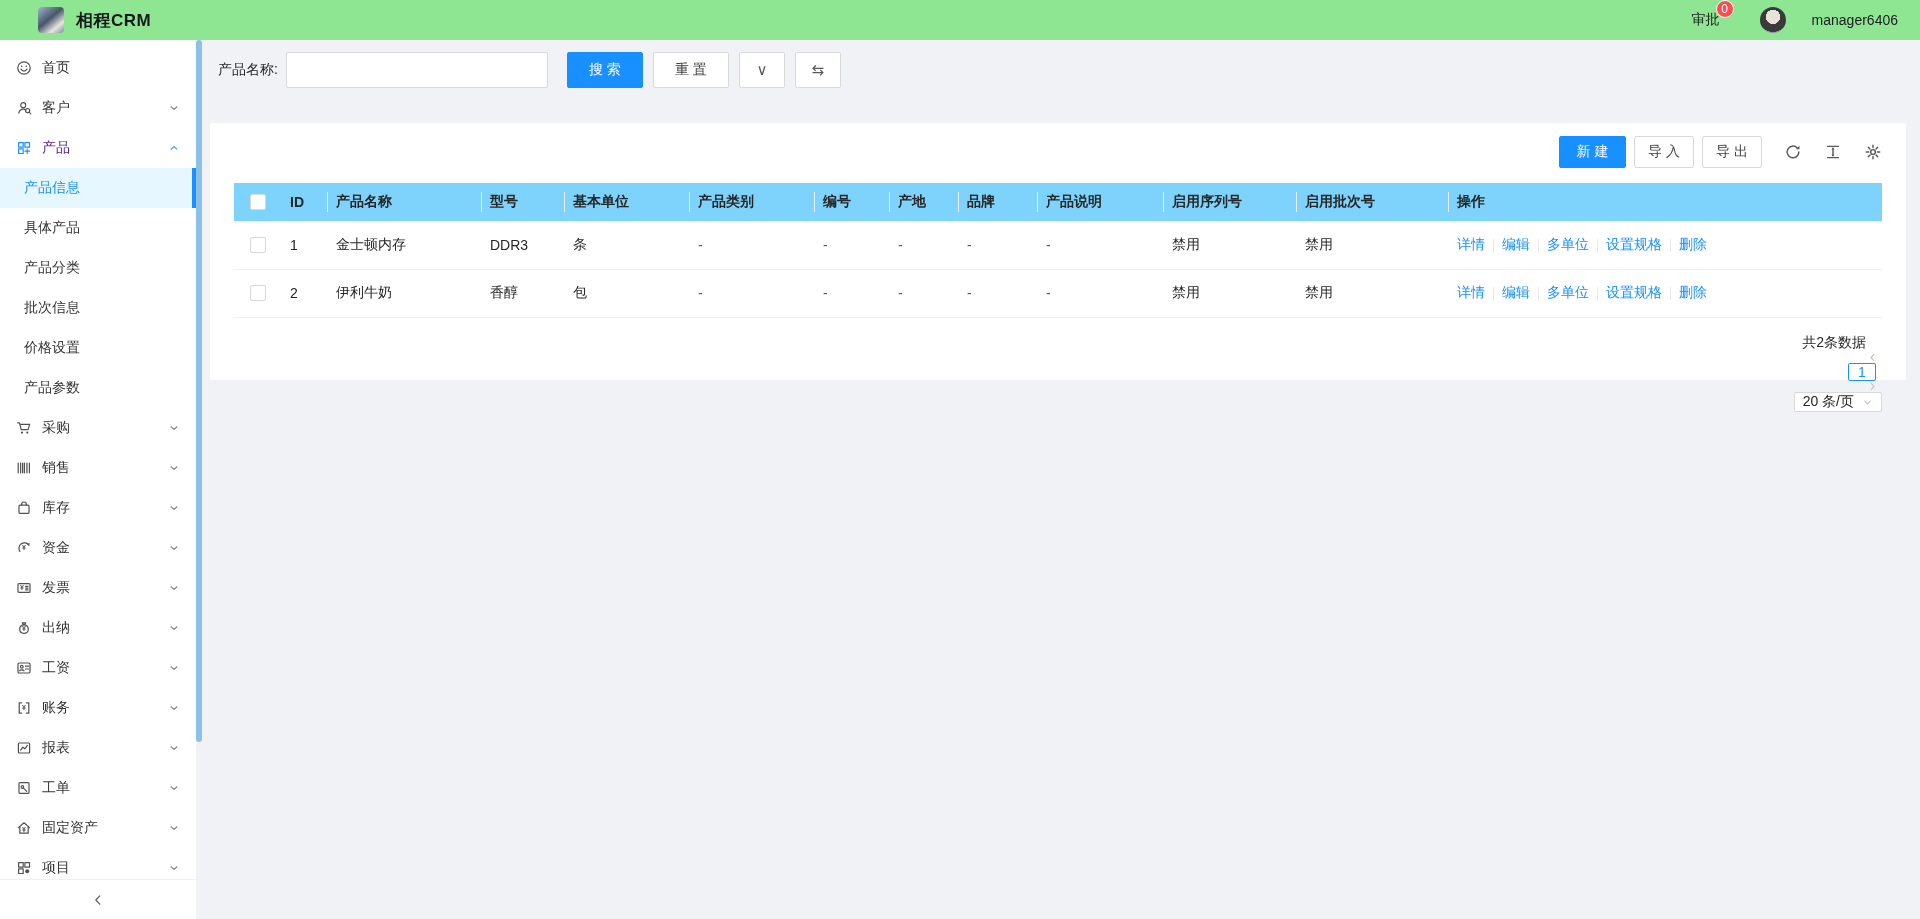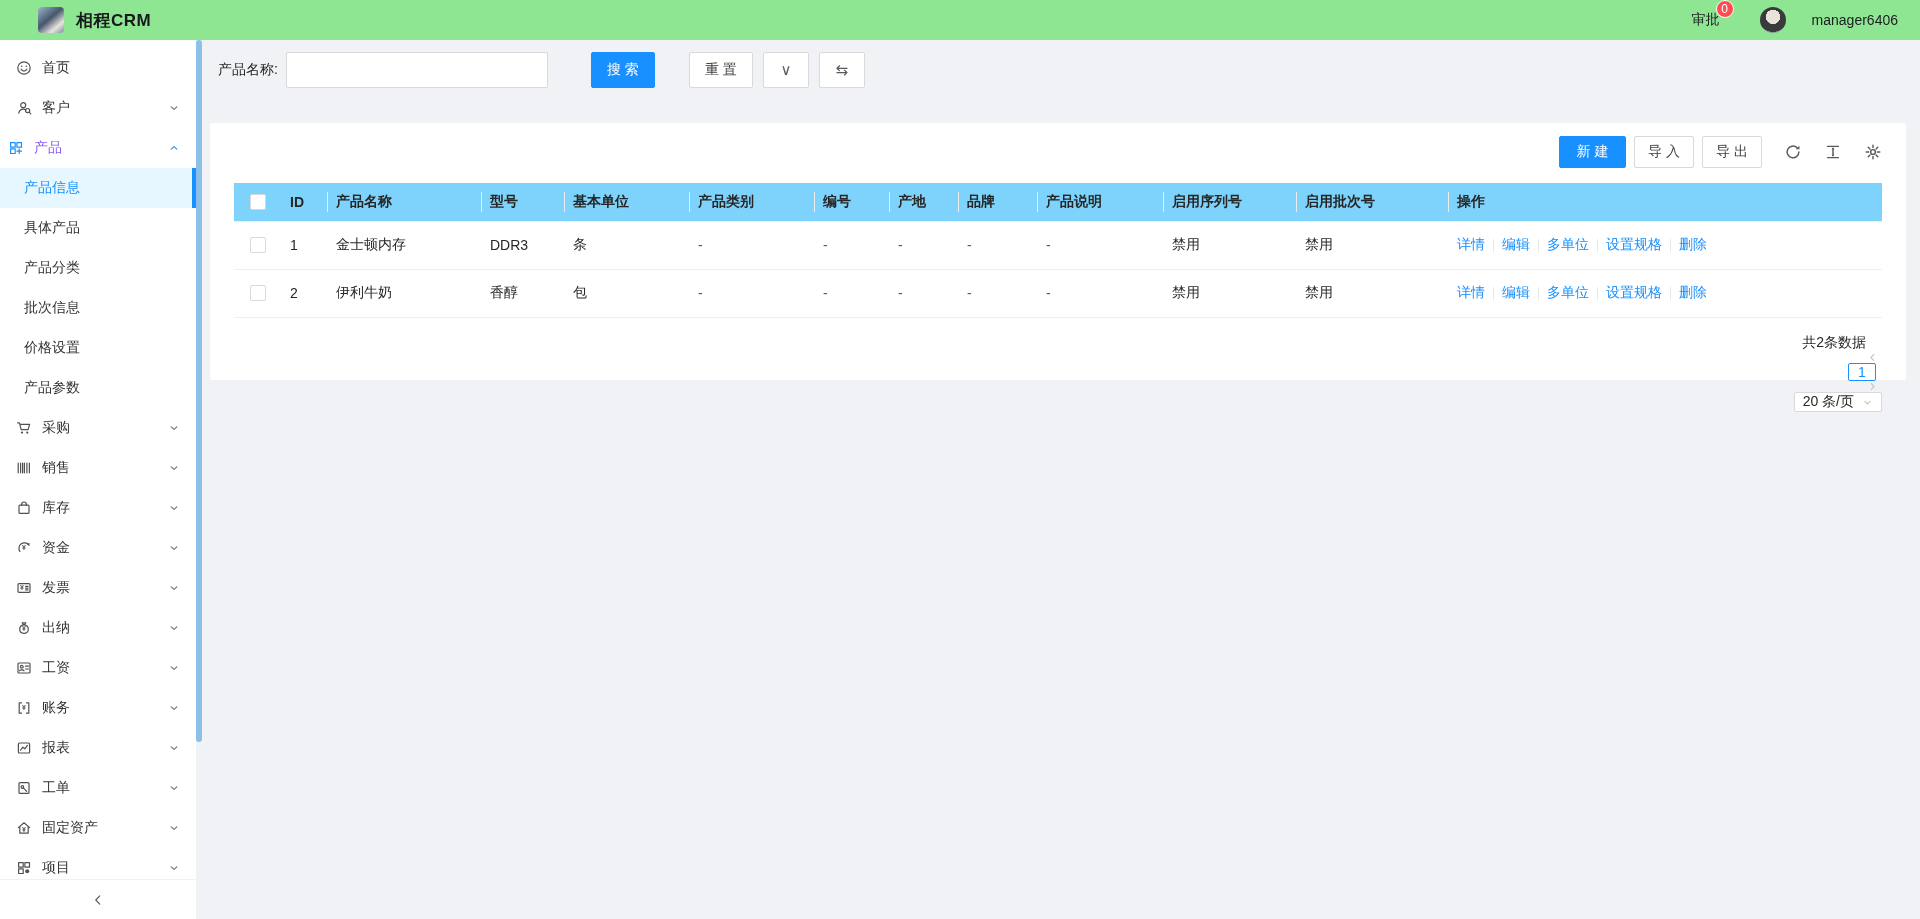--- a/index.html
+++ b/index.html
@@ -26,21 +26,21 @@
   
   .sidebar { position:absolute; left:0; top:40px; width:196px; height:879px;
     background:#fff; z-index:20; overflow:hidden; }
   .menu { padding-top:8px; }
   .menu-item { height:40px; display:flex; align-items:center; padding:0 16px;
     color:#333; font-size:14px; cursor:pointer; position:relative; }
   .mi-icon { width:16px; height:16px; margin-right:10px; color:#515151; flex:0 0 auto; display:flex; }
   .mi-label { flex:1 1 auto; }
   .chev { width:12px; height:12px; color:#707070; flex:0 0 auto; }
   .chev.up { transform:rotate(180deg); }
-  .menu-item.parent-active { color:#8b5cf6;padding-left:8px; }
+  .menu-item.parent-active { color:#4c1d95; }
   .menu-item.parent-active .mi-icon,
   .menu-item.parent-active .chev { color:#1890ff; }
   .sub-item { height:40px; display:flex; align-items:center; padding-left:24px;
     font-size:14px; color:#333; cursor:pointer; }
   .sub-item.active { background:#e6f7ff; color:#1890ff; border-right:4px solid #1890ff; }
   .side-scrollbar { position:absolute; left:196px; top:40px; width:6px; height:702px;
     background:#8cc0e8; border-radius:3px; z-index:25; }
   .side-footer { position:absolute; left:0; bottom:0; width:196px; height:40px;
     background:#fff; border-top:1px solid #f0f0f0; display:flex; align-items:center;
     justify-content:center; z-index:22; cursor:pointer; }
@@ -52,21 +52,21 @@
   .search-row { position:absolute; left:16px; top:12px; height:36px;
     display:flex; align-items:center; }
   .search-label { font-size:14px; color:#262626; margin-right:8px; }
   .search-input { width:262px; height:36px; border:1px solid #d9d9d9; border-radius:2px;
     background:#fff; padding:0 10px; font-size:14px; color:#262626; outline:none; }
   .btn { height:36px; border-radius:2px; border:1px solid #d9d9d9; background:#fff;
     color:#404040; font-size:14px; cursor:pointer; display:inline-flex;
     align-items:center; justify-content:center;
     font-family:"Liberation Sans","DejaVu Sans",sans-serif; }
   .btn.primary { background:#1890ff; border-color:#1890ff; color:#fff; }
-  .btn.w64 { width:64px;margin-left:24px; } .btn.w46 { width:46px; }
+  .btn.w64 { width:76px; } .btn.w46 { width:46px; }
   .search-input { margin-right:19px; }
   .search-row .btn { margin-right:10px; }
   .glyph { font-size:15px; color:#595959; }
 
   
   .card { position:absolute; left:8px; right:14px; top:83px; height:257px;
     background:#fff; border-radius:2px; }
   .card-toolbar { position:absolute; top:13px; right:24px; height:32px;
     display:flex; align-items:center; }
   .card-toolbar .btn { height:32px; margin-left:8px; }

